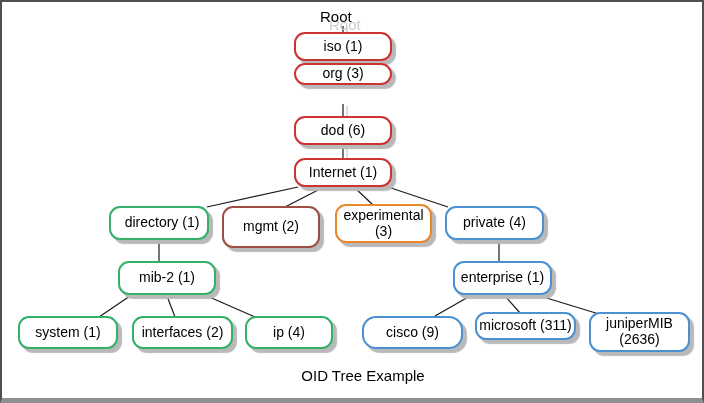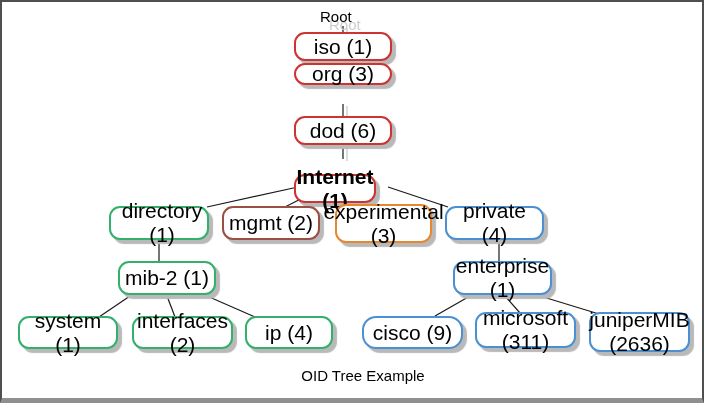--- a/index.html
+++ b/index.html
@@ -20,21 +20,21 @@
     position: absolute;
     box-sizing: border-box;
     background: #ffffff;
     border: 2px solid #000000;
     border-radius: 11px;
     box-shadow: 4px 4px 1px 0 #b9b9b9;
     display: flex;
     align-items: center;
     justify-content: center;
     text-align: center;
-    font-size: 21px;
+    font-size: 14px;
     line-height: 1.12;
     color: #000000;
     padding: 0 2px;
   }
   .root-text {
     position: absolute;
     font-size: 15px;
     color: #000000;
     white-space: nowrap;
   }
@@ -88,33 +88,33 @@
         <line x1="538" y1="294" x2="597" y2="312"></line>
       </g>
     </svg>
 
     <div class="root-ghost" style="left:327px; top:14px;">Root</div>
     <div class="root-text" style="left:318px; top:6px;">Root</div>
 
     <div class="node" style="left: 292px; top: 30px; width: 98px; height: 29px; border-color: rgb(204, 51, 51);">iso (1)</div>
     <div class="node" style="left: 292px; top: 61px; width: 98px; height: 22px; border-color: rgb(204, 51, 51);">org (3)</div>
     <div class="node" style="left: 292px; top: 114px; width: 98px; height: 29px; border-color: rgb(204, 51, 51);">dod (6)</div>
-    <div class="node" style="left: 292px; top: 172px; width: 82px; height: 29px; border-color: rgb(204, 51, 51); font-weight: bold;">Internet (1)</div>
+    <div class="node" style="left: 292px; top: 156px; width: 98px; height: 29px; border-color: rgb(204, 51, 51);">Internet (1)</div>
 
     <div class="node" style="left: 107px; top: 204px; width: 100px; height: 34px; border-color: rgb(51, 176, 106); padding-left: 8px;">directory (1)</div>
-    <div class="node" style="left: 220px; top: 204px; width: 98px; height: 34px; border-color: rgb(155, 79, 68);">mgmt (2)</div>
+    <div class="node" style="left: 220px; top: 204px; width: 98px; height: 42px; border-color: rgb(155, 79, 68);">mgmt (2)</div>
     <div class="node" style="left: 333px; top: 202px; width: 97px; height: 39px; border-color: rgb(232, 135, 46);">experimental (3)</div>
     <div class="node" style="left: 443px; top: 204px; width: 99px; height: 34px; border-color: rgb(74, 144, 210);">private (4)</div>
 
     <div class="node" style="left: 116px; top: 259px; width: 98px; height: 34px; border-color: rgb(51, 176, 106);">mib-2 (1)</div>
     <div class="node" style="left: 451px; top: 259px; width: 99px; height: 34px; border-color: rgb(74, 144, 210);">enterprise (1)</div>
 
     <div class="node" style="left: 16px; top: 314px; width: 100px; height: 33px; border-color: rgb(51, 176, 106);">system (1)</div>
     <div class="node" style="left: 130px; top: 314px; width: 101px; height: 33px; border-color: rgb(51, 176, 106);">interfaces (2)</div>
     <div class="node" style="left: 243px; top: 314px; width: 88px; height: 33px; border-color: rgb(51, 176, 106);">ip (4)</div>
     <div class="node" style="left: 360px; top: 314px; width: 101px; height: 33px; border-color: rgb(74, 144, 210); border-radius: 14px;">cisco (9)</div>
-    <div class="node" style="left: 473px; top: 310px; width: 101px; height: 36px; border-color: rgb(74, 144, 210);">microsoft (311)</div>
+    <div class="node" style="left: 473px; top: 310px; width: 101px; height: 28px; border-color: rgb(74, 144, 210);">microsoft (311)</div>
     <div class="node" style="left: 587px; top: 310px; width: 101px; height: 40px; border-color: rgb(74, 144, 210);">juniperMIB (2636)</div>
 
     <div class="caption">OID Tree Example</div>
 
   </div>
 </div>
 
 </body></html>

